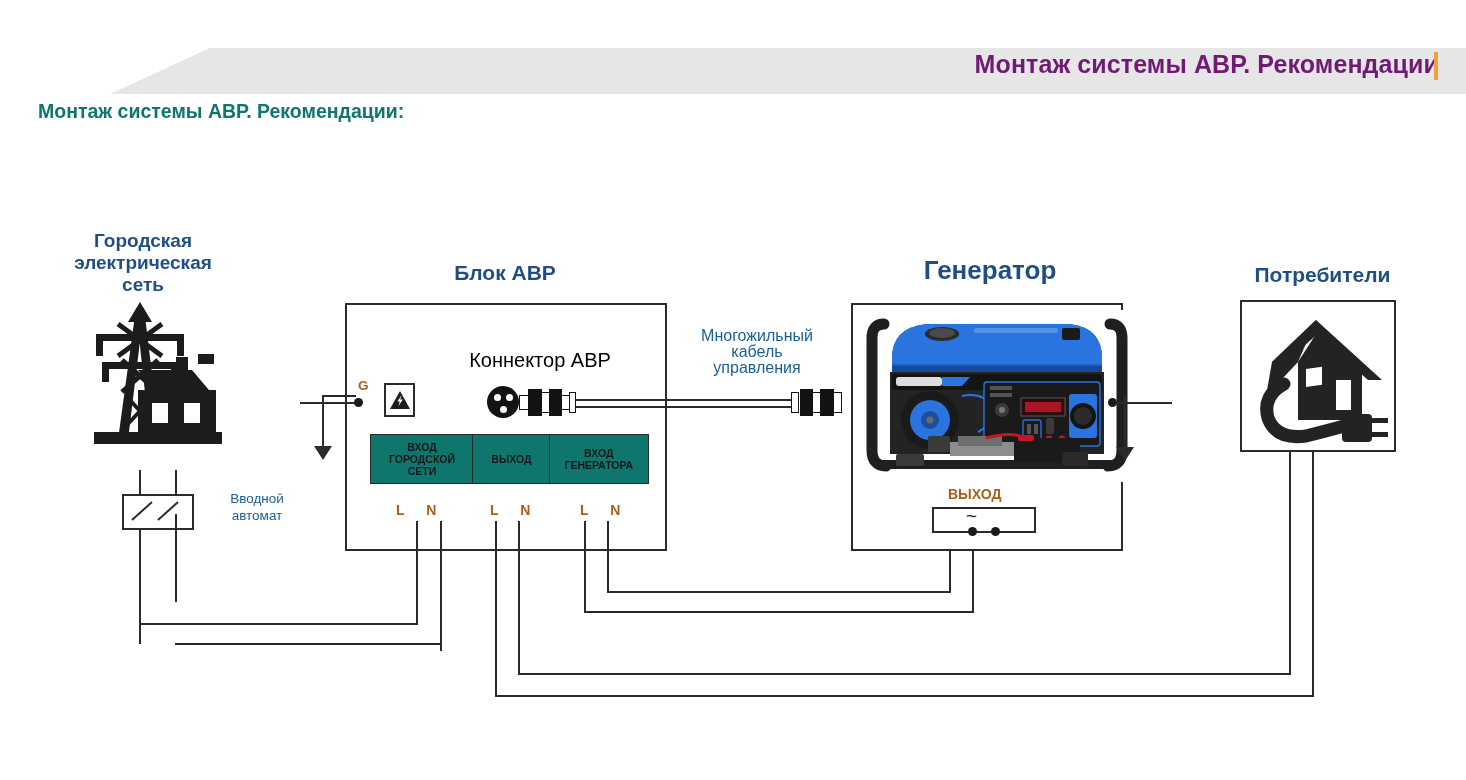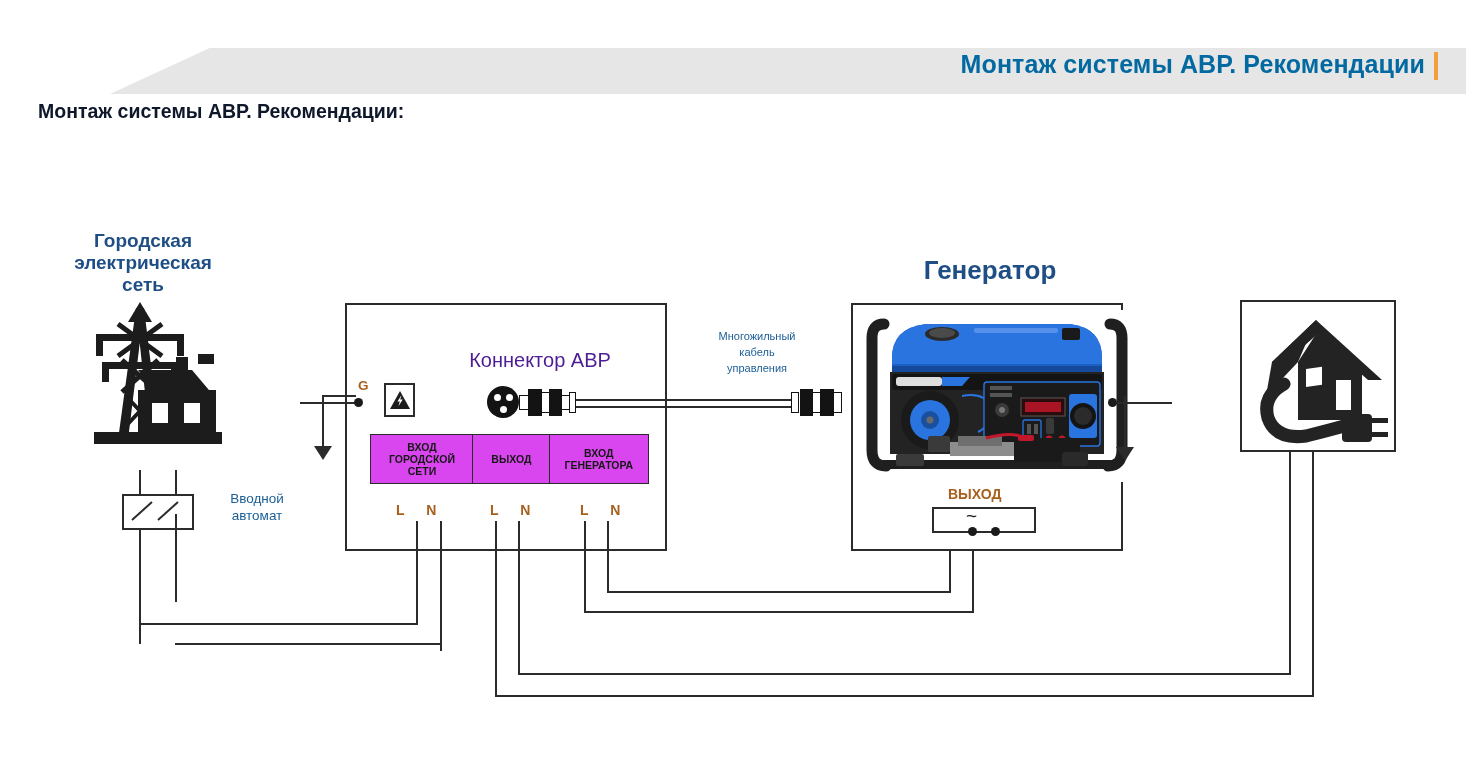--- a/index.html
+++ b/index.html
@@ -24,42 +24,42 @@
     pointer-events: none;
   }
   #header-banner .band {
     position: absolute;
     left: 0; top: 0; width: 100%; height: 100%;
     background: #e6e6e6;
     clip-path: polygon(14.3% 0, 100% 0, 100% 100%, 7.5% 100%);
   }
   #header-title {
     position: absolute;
-    right: 41px; top: 50px;
+    right: 27px; top: 50px;
     font-size: 25px;
     font-weight: bold;
-    color: #0369a1;
+    color: #701a75;
     letter-spacing: 0.1px;
     white-space: nowrap;
     margin-left: 10px;
   }
   #header-accent {
     position: absolute;
     right: 28px; top: 52px;
     width: 4px; height: 28px;
     background: #f2a03d;
   }
 
   
   #intro-title {
     position: absolute;
     left: 38px; top: 100px;
     font-size: 19.5px;
     font-weight: bold;
-    color: #0f172a;
+    color: #0f766e;
     white-space: nowrap;
     text-align: center;
   }
   #intro-body {
     position: absolute;
     left: 38px; top: 131px;
     width: 1330px;
     font-size: 16.5px;
     color: #1a5e96;
     line-height: 26px;
@@ -125,21 +125,21 @@
 
   
   #term-strip {
     position: absolute;
     left: 370px; top: 434px;
     height: 50px;
     display: flex;
   }
   #term-strip .cell {
     border: 1.6px solid #2b2b2b;
-    background: #d946ef;
+    background: #0f766e;
     display: flex;
     align-items: center;
     justify-content: center;
     padding: 0 4px;
     margin-right: -1.6px;
   }
   #term-strip .cell span {
     font-size: 10.5px;
     font-weight: bold;
     color: #171717;
@@ -223,21 +223,23 @@
     <div class="band"></div>
   </div>
   <div id="header-title">Монтаж системы АВР. Рекомендации</div>
   <div id="header-accent"></div>
 
   <div id="intro-title">Монтаж системы АВР. Рекомендации:</div>
 
   <div class="sec-head" id="head-grid">Городская
 электрическая
 сеть</div>
+  <div class="sec-head" id="head-ats">Блок АВР</div>
   <div class="sec-head" id="head-gen">Генератор</div>
+  <div class="sec-head" id="head-cons">Потребители</div>
 
   <div id="grid-icon">
     <svg width="170" height="170" viewBox="0 0 170 170">
       <g fill="#1c1c1c">
 
         <polygon points="56,8 64,8 80,140 70,140"></polygon>
         <polygon points="56,8 64,8 48,140 38,140"></polygon>
 
         <rect x="16" y="34" width="88" height="7"></rect>
         <rect x="16" y="34" width="7" height="22"></rect>
@@ -279,21 +281,21 @@
     </svg>
   </div>
   <div class="lbl-blue" style="left:214px; top:490px; width:86px; text-align:center; white-space:pre-line;">Вводной
 автомат</div>
 
   <div class="wire-v" style="left:139px; top:528px; height:116px;"></div>
   <div class="wire-v" style="left:175px; top:514px; height:88px;"></div>
 
   <div class="box" id="ats-box" style="left:345px; top:303px; width:322px; height:248px;"></div>
 
-  <div class="lbl-blue" style="left:430px; top:352px; width:220px; font-size:20px; color:#4c1d95;">Коннектор АВР</div>
+  <div class="lbl-blue" style="left:430px; top:352px; width:220px; font-size:20px; color:#000000;">Коннектор АВР</div>
 
   <div class="wire-h" style="left:300px; top:402px; width:62px;"></div>
   <div class="dot" style="left:354px; top:398px;"></div>
   <div class="lbl-orange" style="left:358px; top:378px;">G</div>
   <div class="wire-v" style="left:322px; top:395px; height:54px;"></div>
   <div class="wire-h" style="left:322px; top:395px; width:34px;"></div>
   <div class="arrow-down" style="left:314px; top:446px;"></div>
 
   <div id="warn-icon">
     <svg width="22" height="22" viewBox="0 0 22 22">
@@ -317,21 +319,21 @@
   </div>
 
   <div class="wire-h" style="left:576px; top:399px; width:218px;"></div>
   <div class="wire-h" style="left:576px; top:406px; width:218px;"></div>
   <div class="plug-seg light" style="position:absolute; left:791px; top:392px; width:8px; height:21px;"></div>
   <div class="plug-seg" style="position:absolute; left:800px; top:389px; width:13px; height:27px; background:#131313; position:absolute;"></div>
   <div class="plug-seg light" style="position:absolute; left:812px; top:392px; width:9px; height:21px;"></div>
   <div class="plug-seg" style="position:absolute; left:820px; top:389px; width:14px; height:27px; background:#131313;"></div>
   <div class="plug-seg light" style="position:absolute; left:833px; top:392px; width:9px; height:21px;"></div>
 
-  <div class="lbl-blue" style="left:677px; top:328px; width:160px; white-space:pre-line; font-size:11px; line-height:16px;">Многожильный
+  <div class="lbl-blue" style="left:677px; top:328px; width:160px; white-space:pre-line; font-size:16px; line-height:16px;">Многожильный
 кабель
 управления</div>
 
   <div id="term-strip">
     <div class="cell" style="width:104px;">
       <span>ВХОД
 ГОРОДСКОЙ
 СЕТИ</span>
     </div>
     <div class="cell" style="width:78px;">

